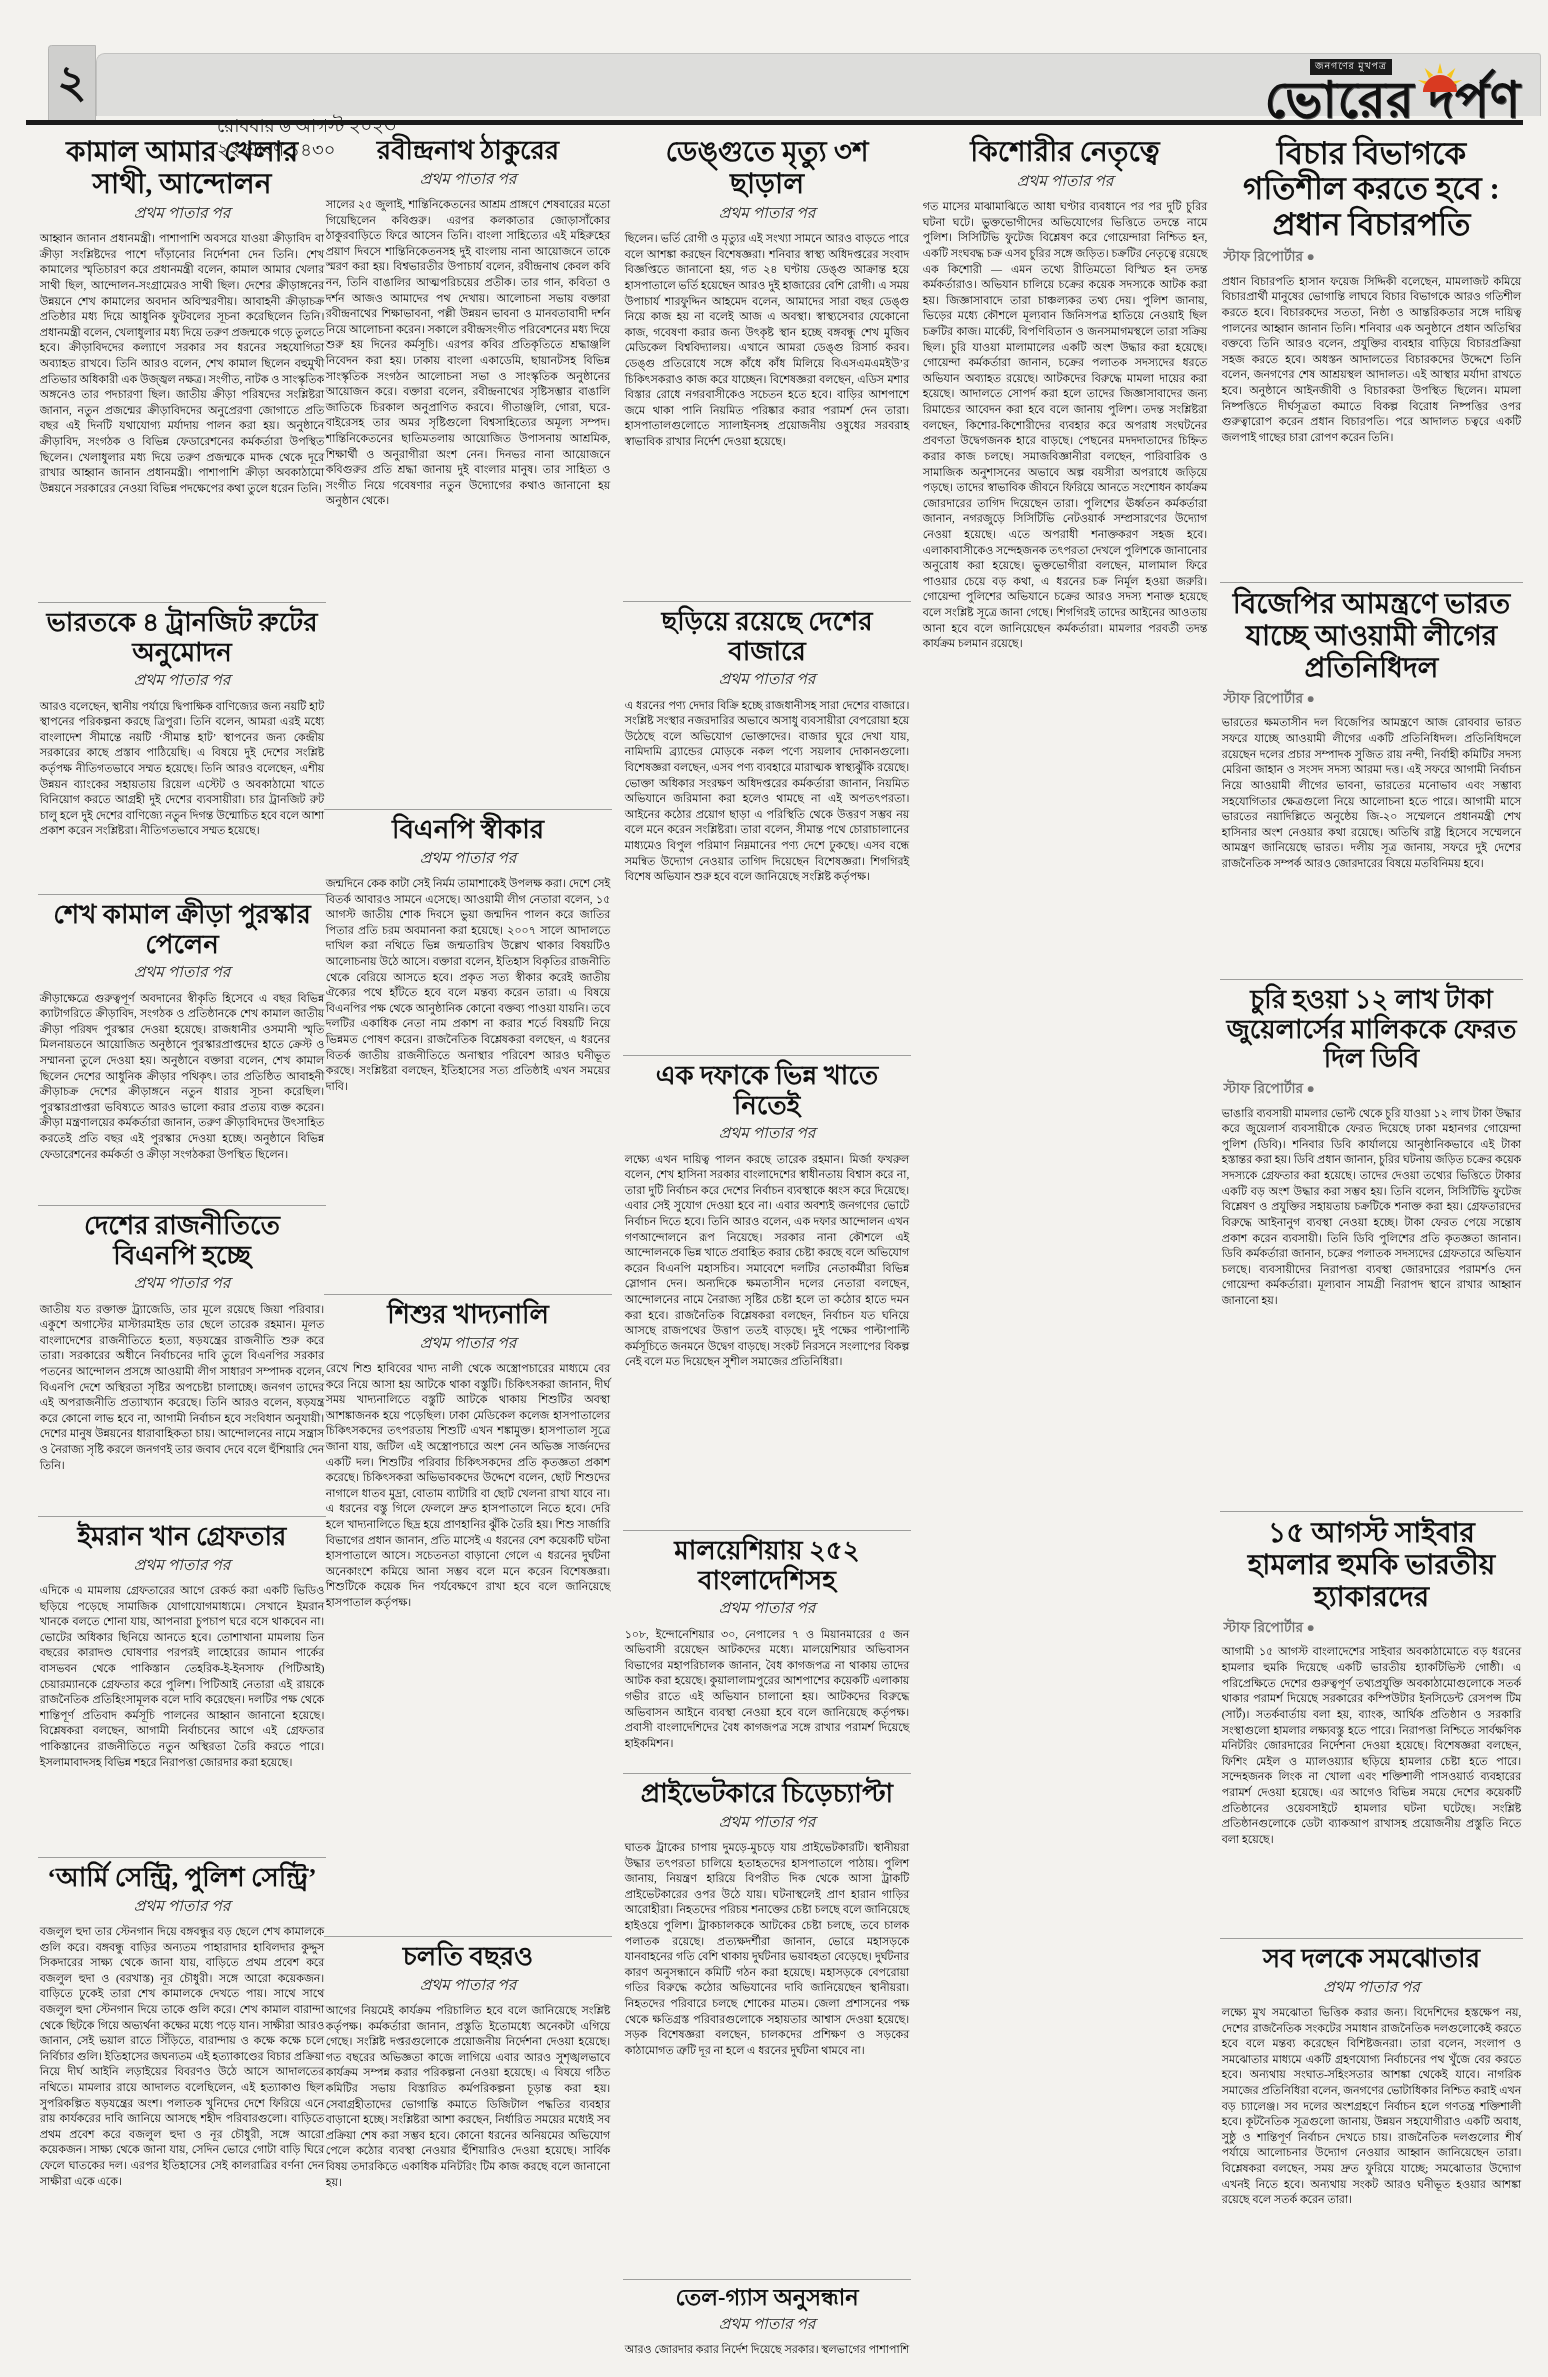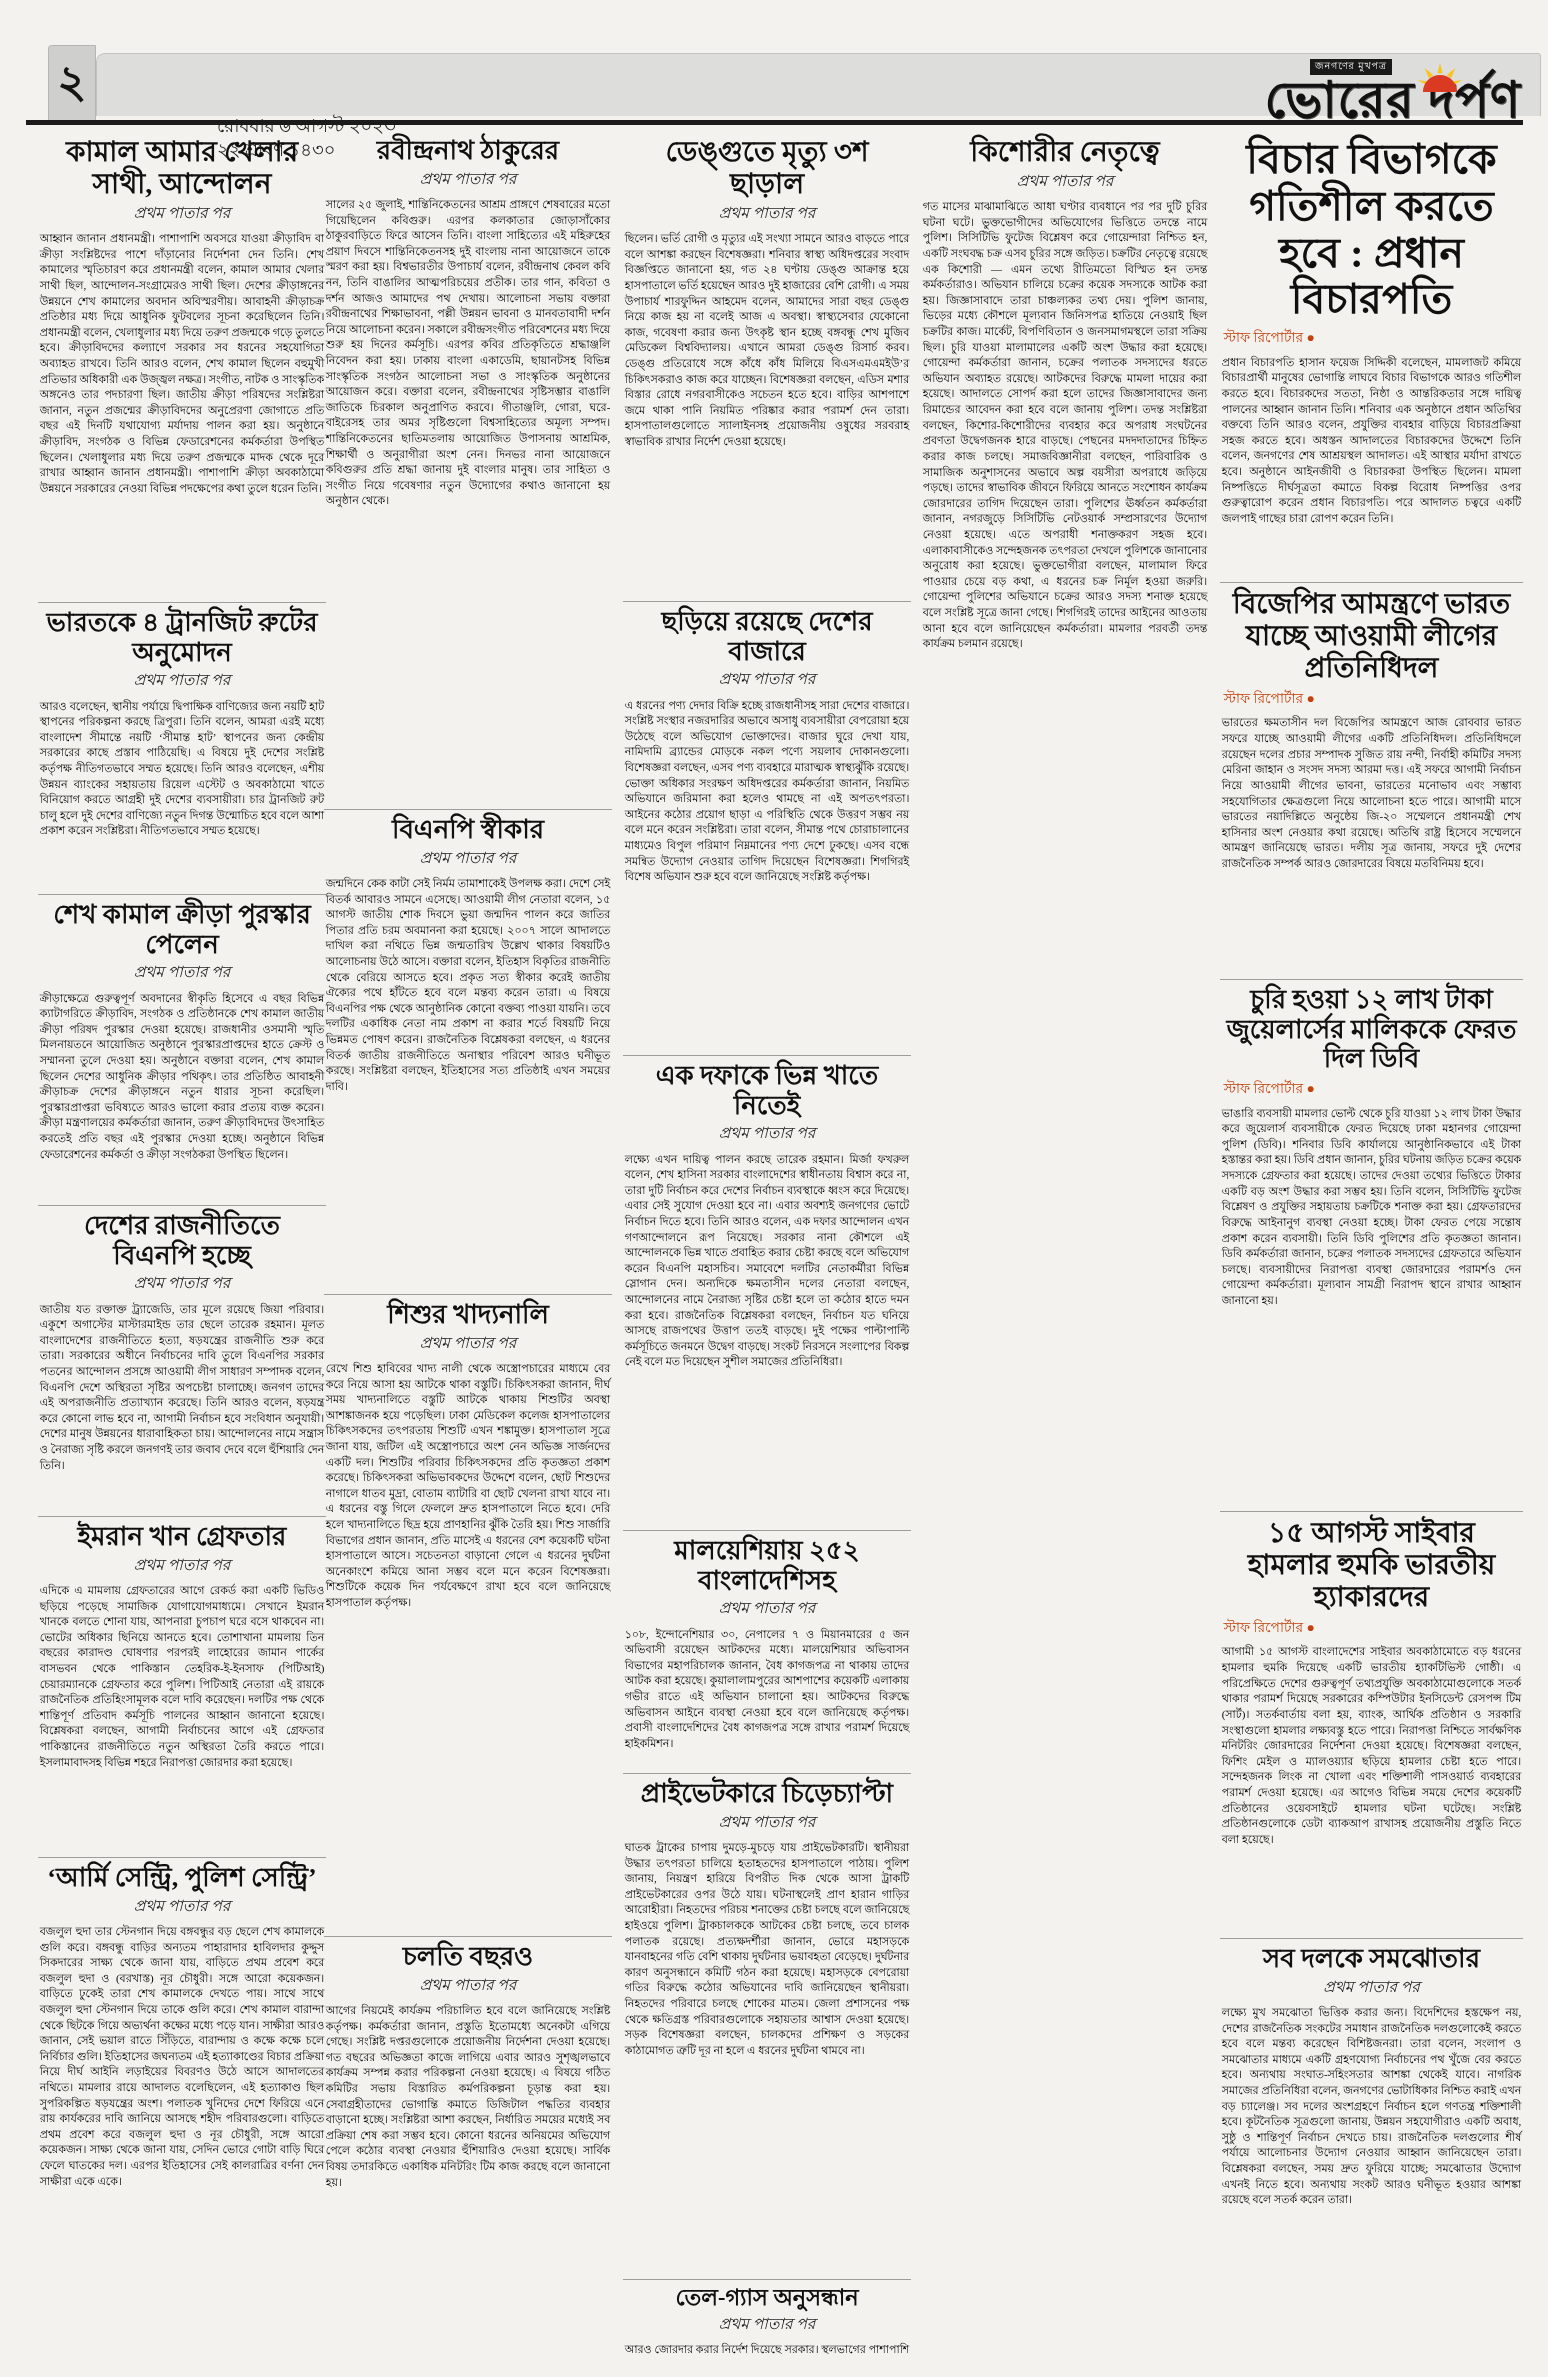--- a/index.html
+++ b/index.html
@@ -41,27 +41,27 @@
   #col3{left:623px;width:288px;}
   #col4{left:921px;width:288px;}
   #col5{left:1220px;width:303px;}
   
   .article{overflow:hidden;box-sizing:border-box;padding:3.4px 1.7px 5.2px;}
   .article + .article{border-top:0.9px solid #9d9d9b;}
   .headline{
     text-align:center;font-weight:700;font-size:26px;line-height:1.14;
     margin:1.7px 3.4px 0.9px;color:#101010;
   }
-  .headline.xl{font-size:41px;}
+  .headline.xl{font-size:31px;}
   .headline.lg{font-size:28px;}
   .cont{
     text-align:center;font-size:15.5px;font-style:italic;color:#1e1e1e;margin:0.9px 0 4.3px;
   }
   .byline{
-    font-size:13.8px;font-weight:400;color:#c2410c;margin:3.4px 1.7px 4.3px;
+    font-size:13.8px;font-weight:700;color:#737373;margin:3.4px 1.7px 4.3px;
   }
   .body-text{
     font-size:11px;line-height:1.42;text-align:justify;color:#000000;
     word-break:break-word;hyphens:auto;
   }
   
   .h548{height:471px;} .h340{height:292px;} .h362{height:311px;} .h396{height:341px;}
   .h576{height:495px;} .h788{height:678px;} .h564{height:485px;} .h746{height:642px;}
   .h486{height:418px;} .h546{height:470px;} .h528{height:454px;} .h552{height:475px;}
   .h282{height:243px;} .h588{height:506px;} .h88{height:76px;}  .h2584{height:2223px;}

